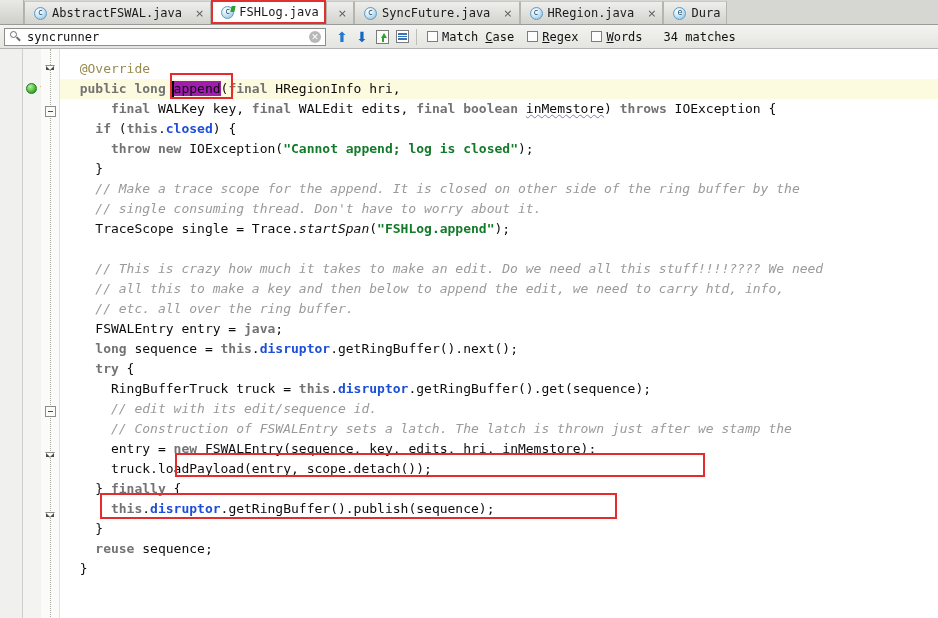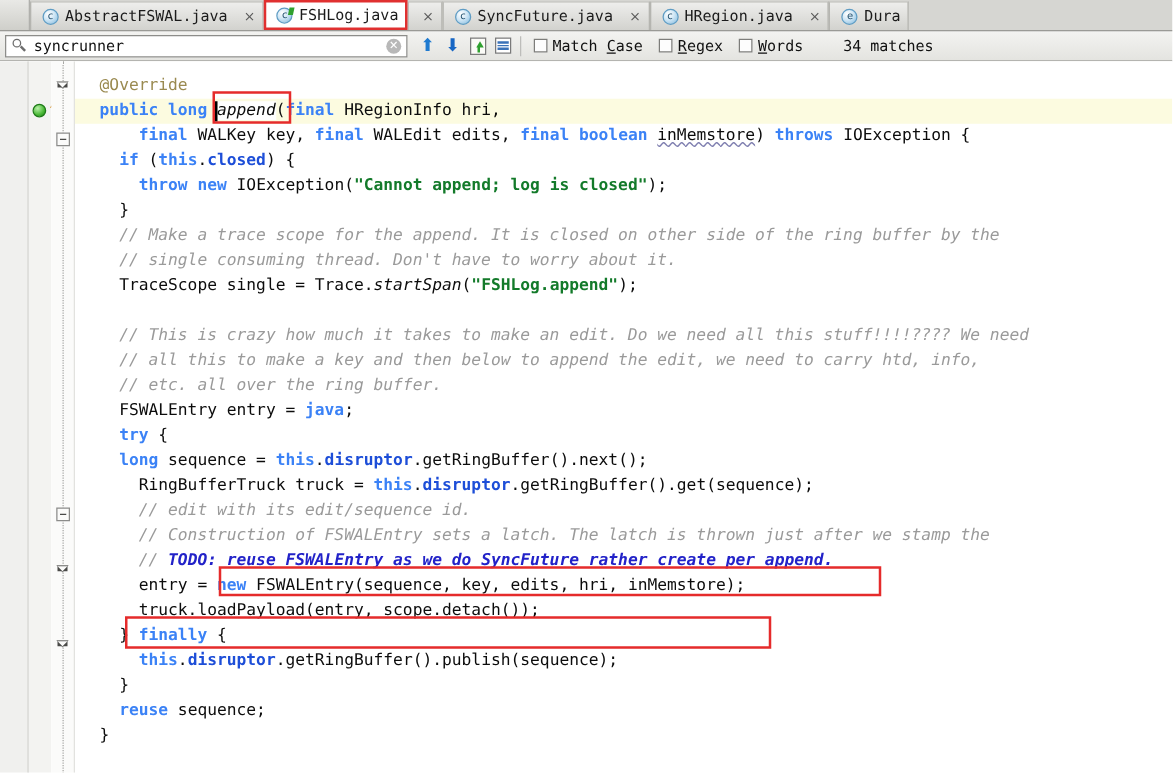--- a/index.html
+++ b/index.html
@@ -241,21 +241,21 @@
   .cbx {
     width: 11px; height: 11px;
     border: 1px solid #7d7d7a;
     background: #fdfdfd;
     box-sizing: border-box;
     flex: 0 0 auto;
   }
   .cbx-label { margin-right: 9px; }
   .cbx-label u { text-decoration: underline; }
   .match-count {
-    margin-left: 19px;
+    margin-left: 8px;
     font-family: "DejaVu Sans Mono", monospace;
     font-size: 12px;
     color: #111;
   }
 
   
   .editor {
     position: relative;
     height: 570px;
     background: #ffffff;
@@ -300,21 +300,21 @@
   }
   .line.hl {
     background: #fcfbe0;
   }
   .line.clip-top {
     height: 10px;
     line-height: 0px;
     overflow: hidden;
   }
 
-  .kw  { color: #3b82f6; font-weight: bold; }
+  .kw  { color: #737373; font-weight: bold; }
   .kw2 { color: #1d4ed8; font-weight: bold; }
   .str { color: #137a2a; font-weight: bold; }
   .cmt { color: #9a9a9a; font-style: italic; }
   .todo{ color: #2222c8; font-style: italic; font-weight: bold; }
   .plain { color: #0c0c0c; }
   .ital { font-style: italic; text-align: right; }
   .squig {
     text-decoration: underline;
     text-decoration-style: wavy;
     text-decoration-color: #7f7fb0;
@@ -324,23 +324,22 @@
   
   .redbox {
     position: absolute;
     border: 2px solid #e52b2b;
     box-sizing: border-box;
     pointer-events: none;
     z-index: 6;
   }
   
   .sel-append {
-    background: #ffffff;
-    position: relative;
-    font-style: italic;
+    background: #a21caf;
+    position: relative;
   }
   .caret {
     position: absolute;
     width: 2px;
     height: 16px;
     background: #000000;
     z-index: 7;
   }
 
   
@@ -548,30 +547,29 @@
       <div class="line"><span class="plain">    TraceScope single = Trace.</span><span class="plain ital">startSpan</span><span class="plain">(</span><span class="str">"FSHLog.append"</span><span class="plain">);</span></div>
 
       <div class="line"><span class="plain">&nbsp;</span></div>
 
       <div class="line"><span class="cmt">    // This is crazy how much it takes to make an edit. Do we need all this stuff!!!!???? We need</span></div>
       <div class="line"><span class="cmt">    // all this to make a key and then below to append the edit, we need to carry htd, info,</span></div>
       <div class="line"><span class="cmt">    // etc. all over the ring buffer.</span></div>
 
       <div class="line"><span class="plain">    FSWALEntry entry = </span><span class="kw">java</span><span class="plain">;</span></div>
 
+      <div class="line"><span class="plain">    </span><span class="kw">long</span><span class="plain"> sequence = </span><span class="kw">this</span><span class="plain">.</span><span class="kw2">disruptor</span><span class="plain">.getRingBuffer().next();</span></div>
+
       <div class="line"><span class="plain">    </span><span class="kw">try</span><span class="plain"> {</span></div>
-
-      <div class="line"><span class="plain">    </span><span class="kw">long</span><span class="plain"> sequence = </span><span class="kw">this</span><span class="plain">.</span><span class="kw2">disruptor</span><span class="plain">.getRingBuffer().next();</span></div>
 
       <div class="line"><span class="plain">      RingBufferTruck truck = </span><span class="kw">this</span><span class="plain">.</span><span class="kw2">disruptor</span><span class="plain">.getRingBuffer().get(sequence);</span></div>
 
       <div class="line"><span class="cmt">      // edit with its edit/sequence id.</span></div>
       <div class="line"><span class="cmt">      // Construction of FSWALEntry sets a latch. The latch is thrown just after we stamp the</span></div>
 
-      <div class="line"><span class="cmt">      // </span><span class="todo">TODO: reuse FSWALEntry as we do SyncFuture rather create per append.</span></div>
 
       <div class="line"><span class="plain">      entry = </span><span class="kw">new</span><span class="plain"> FSWALEntry(sequence, key, edits, hri, inMemstore);</span></div>
 
       <div class="line"><span class="plain">      truck.loadPayload(entry, scope.detach());</span></div>
 
       <div class="line"><span class="plain">    } </span><span class="kw">finally</span><span class="plain"> {</span></div>
 
       <div class="line"><span class="plain">      </span><span class="kw">this</span><span class="plain">.</span><span class="kw2">disruptor</span><span class="plain">.getRingBuffer().publish(sequence);</span></div>
 
       <div class="line"><span class="plain">    }</span></div>

